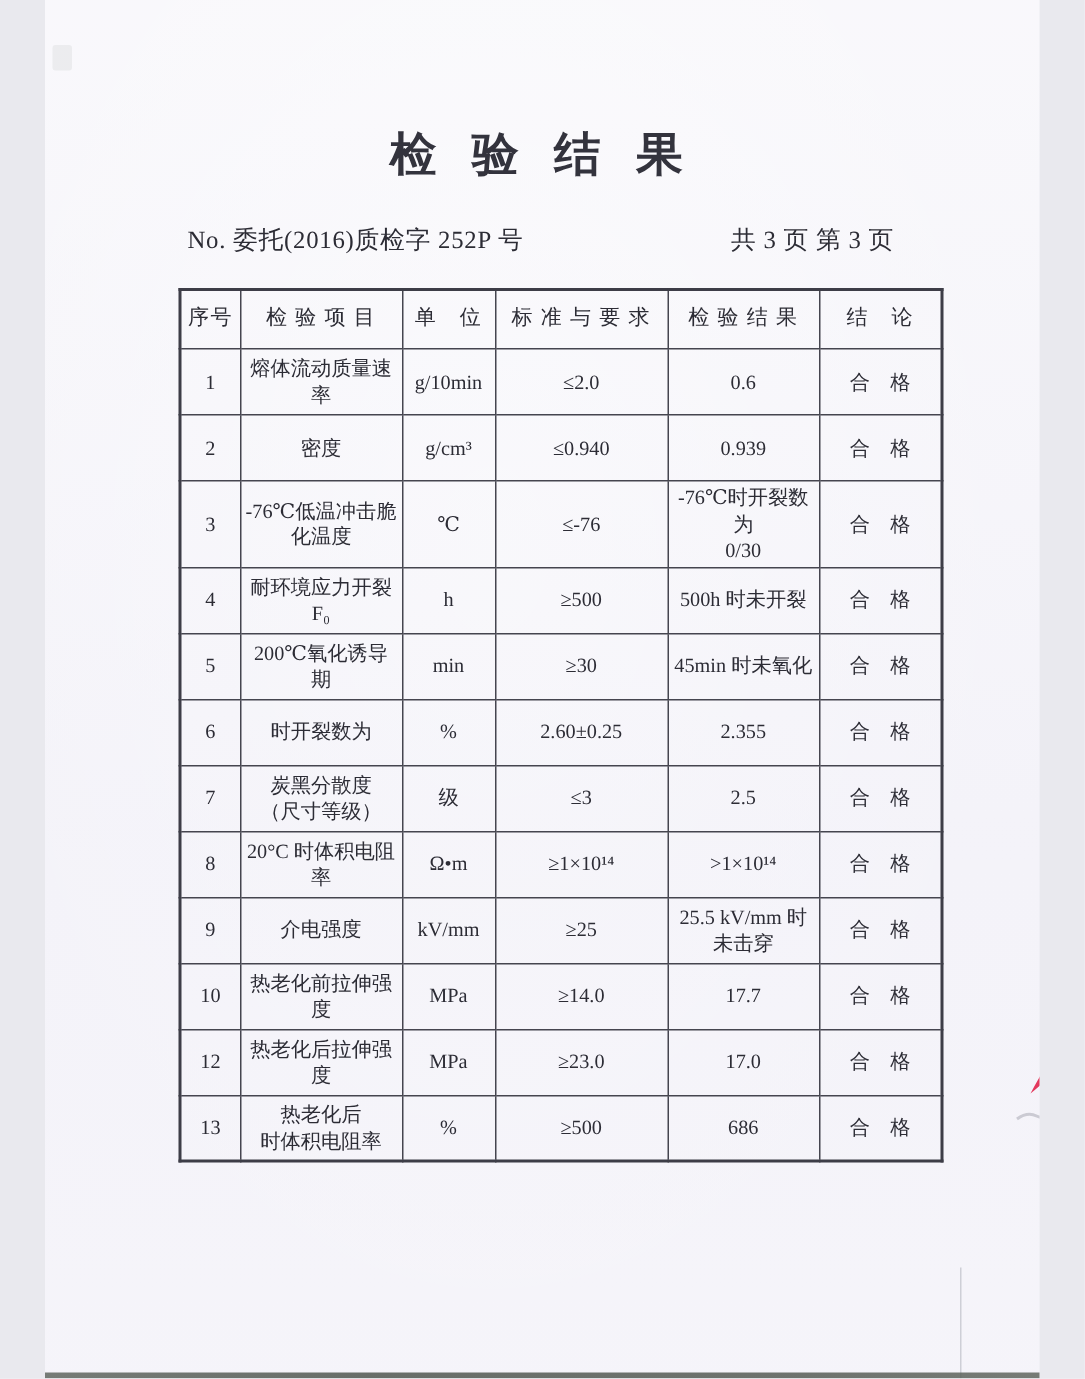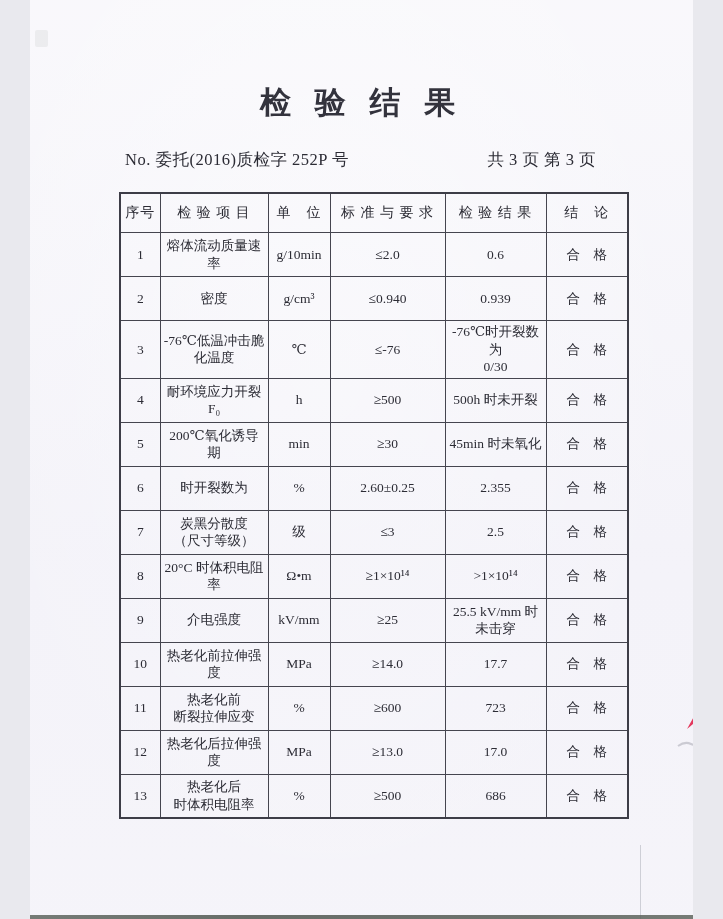--- a/index.html
+++ b/index.html
@@ -176,33 +176,24 @@
         </tr>
         <tr>
           <td class="col-no">10</td>
           <td class="col-item">热老化前拉伸强度</td>
           <td class="col-unit">MPa</td>
           <td class="col-standard">≥14.0</td>
           <td class="col-result">17.7</td>
           <td class="col-conclusion">合　格</td>
         </tr>
         <tr>
-          <td class="col-no">11</td>
-          <td class="col-item">热老化前
-断裂拉伸应变</td>
-          <td class="col-unit">%</td>
-          <td class="col-standard">≥600</td>
-          <td class="col-result">723</td>
-          <td class="col-conclusion">合　格</td>
-        </tr>
-        <tr>
           <td class="col-no">12</td>
           <td class="col-item">热老化后拉伸强度</td>
           <td class="col-unit">MPa</td>
-          <td class="col-standard">≥13.0</td>
+          <td class="col-standard">≥23.0</td>
           <td class="col-result">17.0</td>
           <td class="col-conclusion">合　格</td>
         </tr>
         <tr>
           <td class="col-no">13</td>
           <td class="col-item">热老化后
 时体积电阻率</td>
           <td class="col-unit">%</td>
           <td class="col-standard">≥500</td>
           <td class="col-result">686</td>

